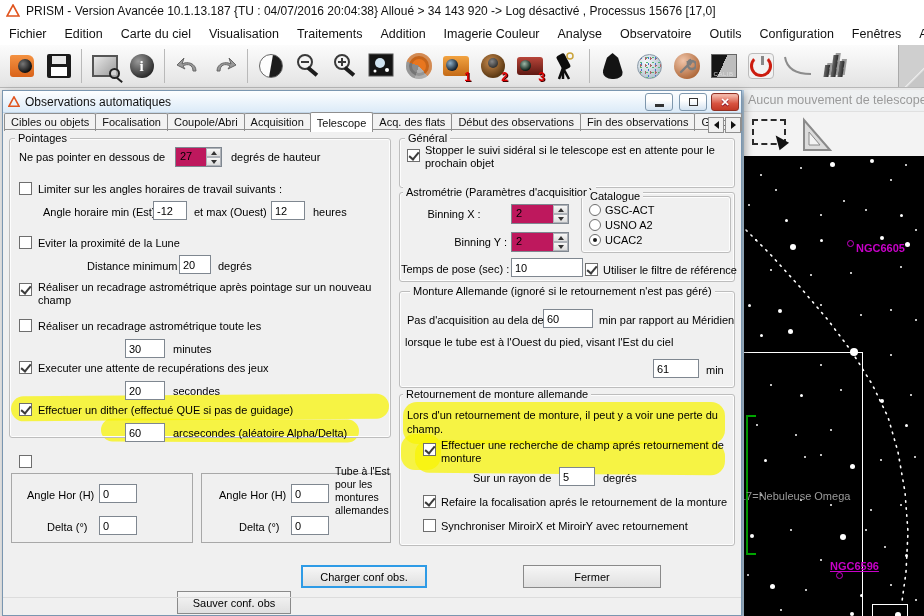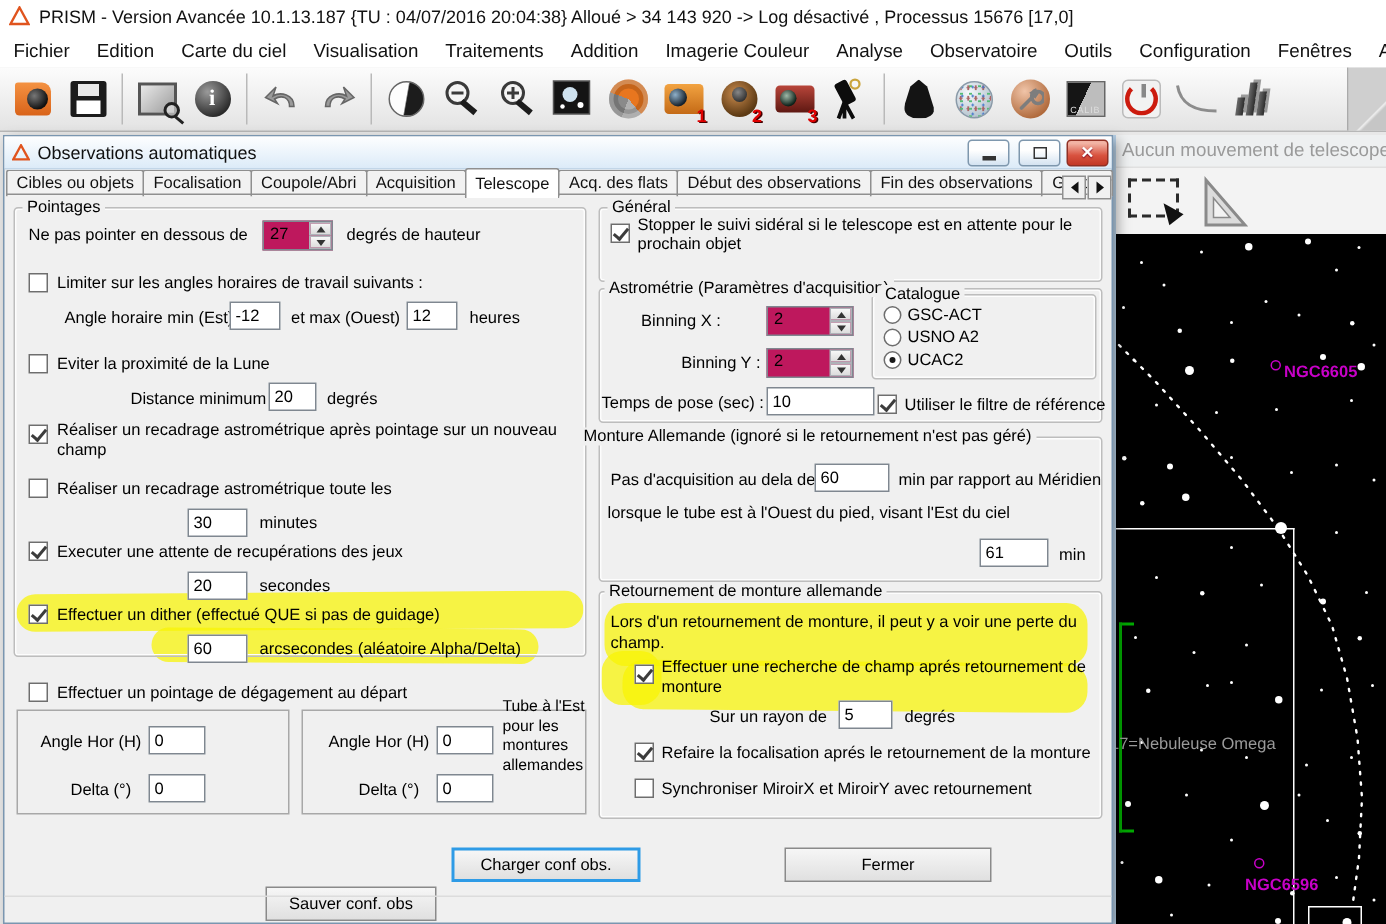--- a/index.html
+++ b/index.html
@@ -320,21 +320,21 @@
     <div class="star" style="left: 106px; top: 456px; width: 4px; height: 4px;"></div>
     <div class="star" style="left: 151px; top: 456px; width: 6px; height: 6px;"></div>
     <div class="star" style="left: 3px; top: 418px; width: 2px; height: 2px;"></div>
     <div class="star" style="left: 140px; top: 390px; width: 2px; height: 2px;"></div>
     <div class="star" style="left: 170px; top: 300px; width: 2px; height: 2px;"></div>
     <div class="star" style="left: 60px; top: 300px; width: 2px; height: 2px;"></div>
     <div class="sky-circle" style="left: 103px; top: 84px;"></div>
     <div class="sky-circle" style="left: 92px; top: 416px;"></div>
     <div class="sky-label" style="left: 112px; top: 86px; color: rgb(200, 0, 200); font-weight: bold;">NGC6605</div>
     <div class="sky-label" style="left: -4px; top: 334px; color: rgb(154, 154, 154);">17=Nebuleuse Omega</div>
-    <div class="sky-label" style="left: 86px; top: 428px; color: rgb(200, 0, 200); font-weight: bold;">NGC6596</div>
+    <div class="sky-label" style="left: 86px; top: 404px; color: rgb(200, 0, 200); font-weight: bold; text-decoration: underline;">NGC6596</div>
   </div>
 
 <div id="dialog">
   <div id="dlg-titlebar">
     <svg width="12" height="12" viewBox="0 0 14 14">
         <path d="M7 1 L13 12 L1 12 Z" fill="none" stroke="#e0541e" stroke-width="1.8"></path>
       </svg>
     <span>Observations automatiques</span>
   </div>
   <div class="dlg-btn" style="left:642px">
@@ -414,21 +414,20 @@
   <span class="lbl" style="left:35px;top:271px">Executer une attente de recupérations des jeux</span>
   <input class="win-input" style="left: 122px; top: 290px; width: 40px;" value="20">
   <span class="lbl" style="left:170px;top:294px">secondes</span>
 
   <span class="cb checked" style="left:16px;top:312px"></span>
   <span class="lbl" style="left:35px;top:313px">Effectuer un dither (effectué QUE si pas de guidage)</span>
   <input class="win-input" style="left: 122px; top: 332px; width: 40px;" value="60">
   <span class="lbl" style="left:170px;top:336px">arcsecondes (aléatoire Alpha/Delta)</span>
 
   <span class="cb" style="left:16px;top:364px"></span>
-  <span class="lbl" style="left:35px;top:365px">Effectuer un pointage de dégagement au départ</span>
 
   <div class="panel" style="left:8px;top:382px;width:182px;height:70px"></div>
   <span class="lbl" style="left:24px;top:398px">Angle Hor (H)</span>
   <input class="win-input" style="left: 96px; top: 393px; width: 38px;" value="0">
   <span class="lbl" style="left:44px;top:430px">Delta (°)</span>
   <input class="win-input" style="left: 96px; top: 425px; width: 38px;" value="0">
 
   <div class="panel" style="left:198px;top:382px;width:190px;height:70px"></div>
   <span class="lbl" style="left:216px;top:398px">Angle Hor (H)</span>
   <input class="win-input" style="left: 288px; top: 393px; width: 38px;" value="0">
@@ -475,21 +474,21 @@
   <span class="radio" style="left:586px;top:113px"></span>
   <span class="lbl" style="left:602px;top:113px">GSC-ACT</span>
   <span class="radio" style="left:586px;top:128px"></span>
   <span class="lbl" style="left:602px;top:128px">USNO A2</span>
   <span class="radio selected" style="left:586px;top:143px"></span>
   <span class="lbl" style="left:602px;top:143px">UCAC2</span>
   <span class="cb checked" style="left:582px;top:172px"></span>
   <span class="lbl" style="left:600px;top:173px">Utiliser le filtre de référence</span>
 
   <div class="group" style="left:396px;top:200px;width:336px;height:97px"></div>
-  <span class="gtitle" style="left:383px;top:194px">Monture Allemande (ignoré si le retournement n'est pas géré)</span>
+  <span class="gtitle" style="left:407px;top:194px">Monture Allemande (ignoré si le retournement n'est pas géré)</span>
   <span class="lbl" style="left:404px;top:223px">Pas d'acquisition au dela de</span>
   <input class="win-input" style="left: 540px; top: 218px; width: 50px;" value="60">
   <span class="lbl" style="left:596px;top:223px">min par rapport au Méridien</span>
   <span class="lbl" style="left:402px;top:245px">lorsque le tube est à l'Ouest du pied, visant l'Est du ciel</span>
   <input class="win-input" style="left: 650px; top: 268px; width: 46px;" value="61">
   <span class="lbl" style="left:703px;top:273px">min</span>
 
   <div class="group" style="left:396px;top:303px;width:336px;height:152px"></div>
   <span class="gtitle" style="left:400px;top:297px">Retournement de monture allemande</span>
   <span class="lbl" style="left:404px;top:318px">Lors d'un retournement de monture, il peut y a voir une perte du</span>

